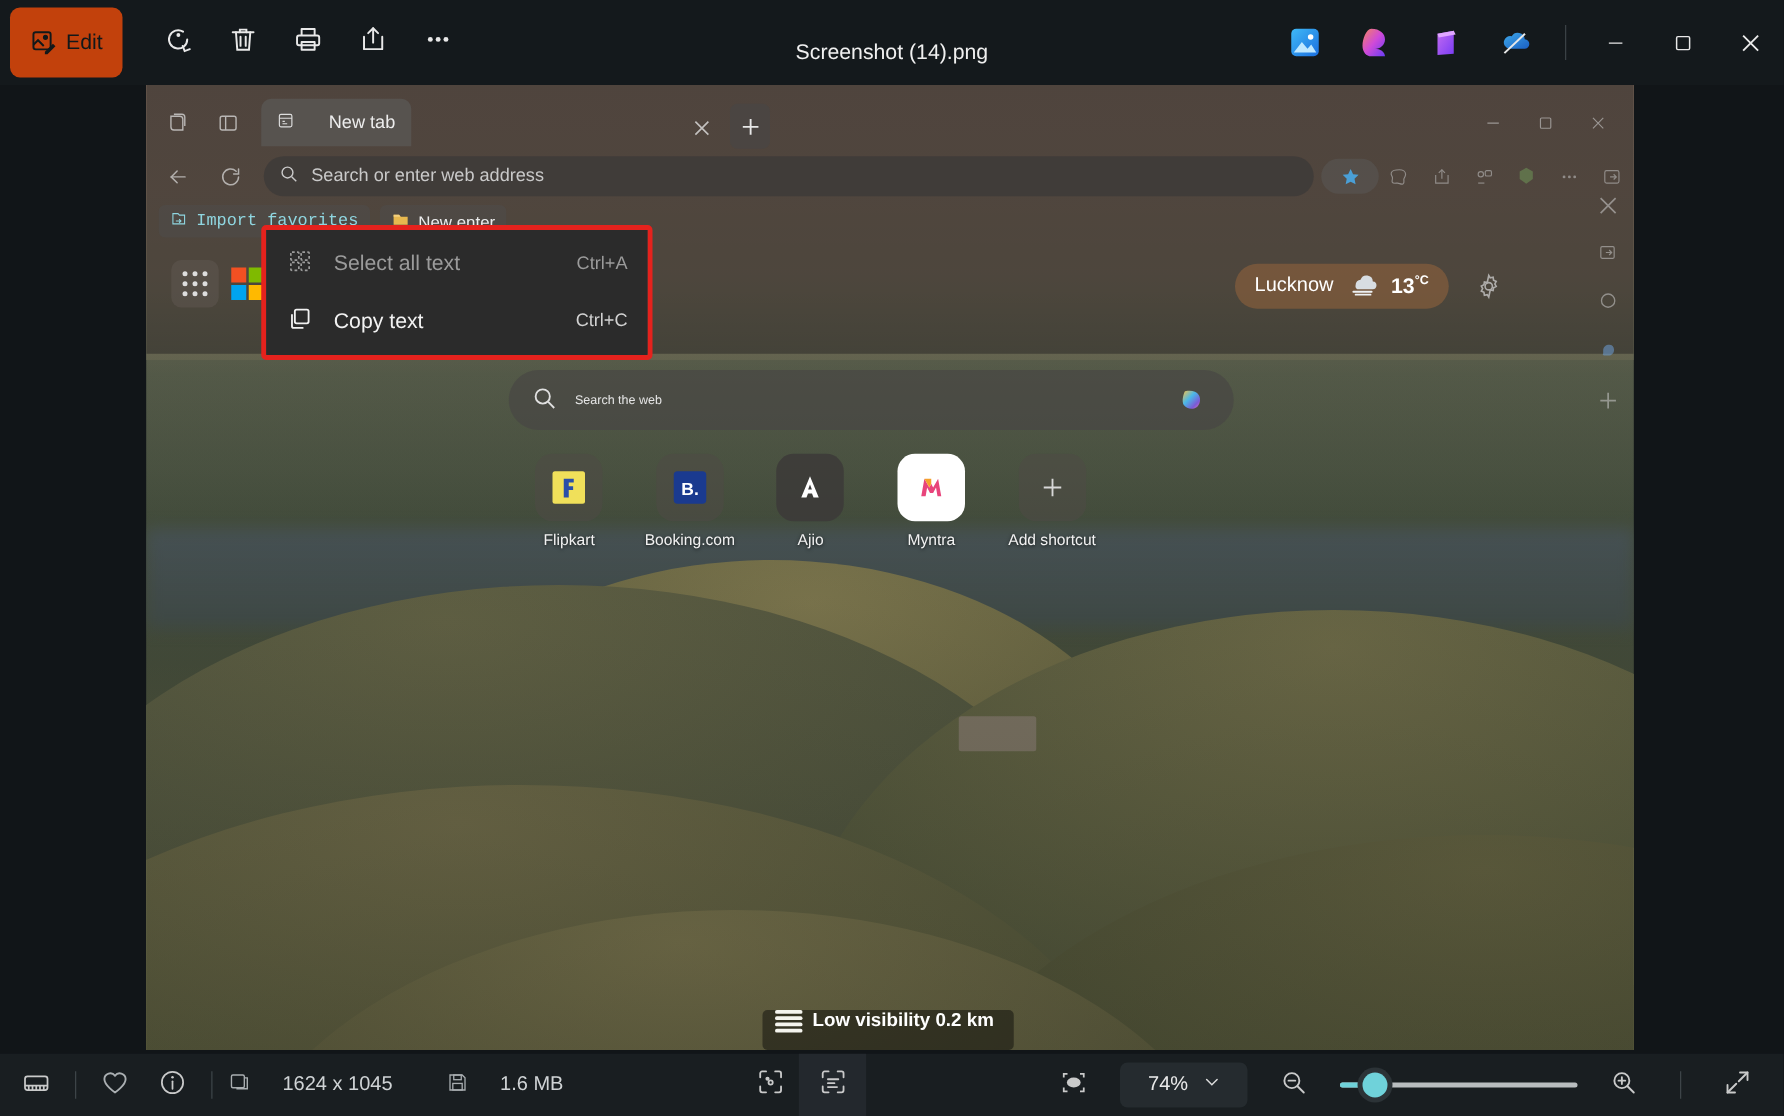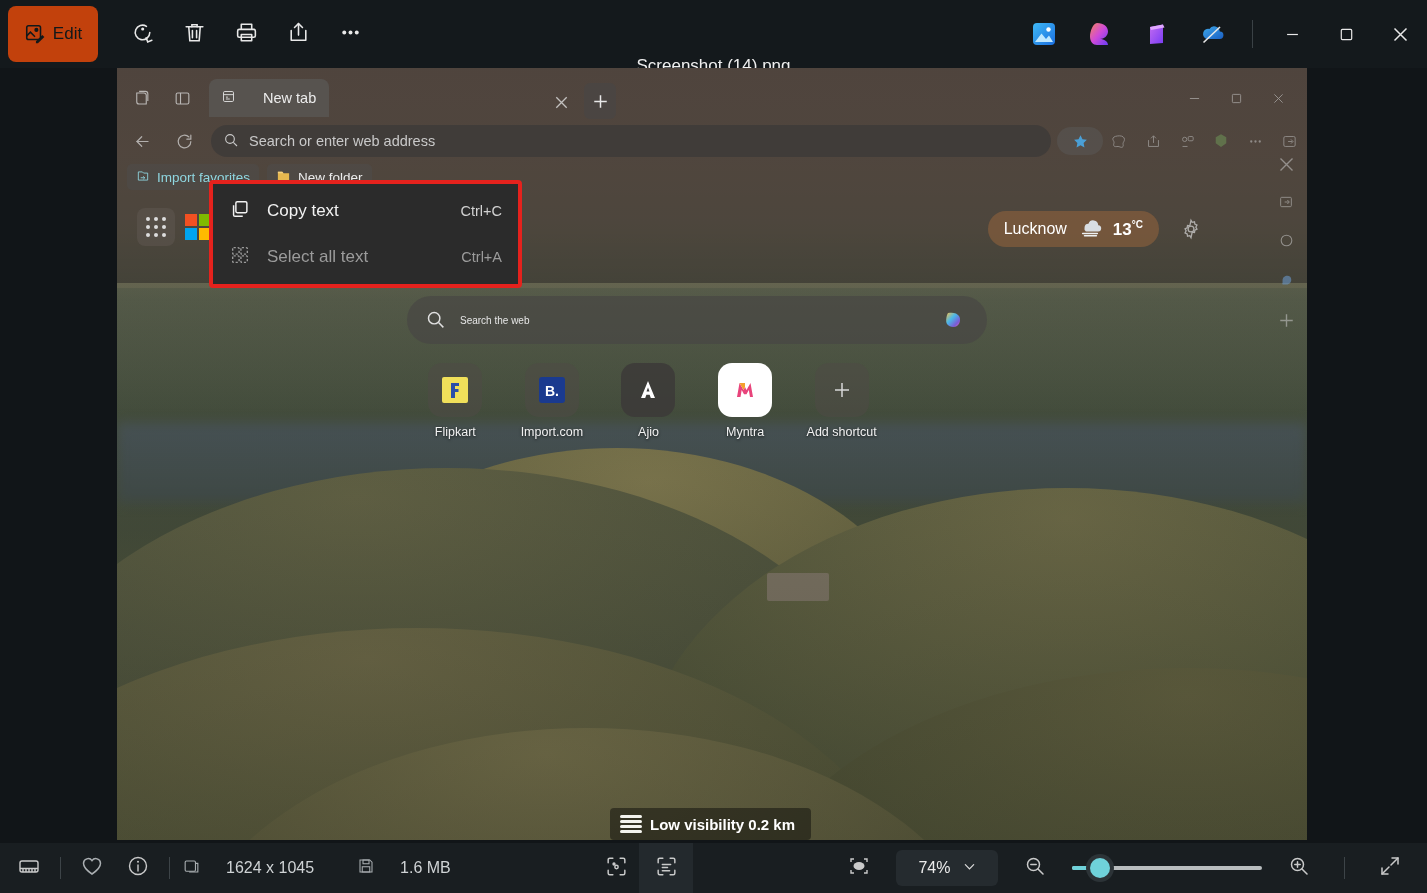--- a/index.html
+++ b/index.html
@@ -27,21 +27,21 @@
   .edit-btn svg { display:block; }
   .tb-icon {
     width:52px; height:52px; border-radius:6px;
     display:flex; align-items:center; justify-content:center;
     cursor:pointer; flex:none;
   }
   .tb-gap1 { width:18px; }
   .tb-title {
     position:absolute; left:0; right:0; top:0; height:84px;
     display:flex; align-items:center; justify-content:center;
-    font-size:17px; color:#f0f0f0; pointer-events:none;margin-top:24px;
+    font-size:17px; color:#f0f0f0; pointer-events:none;
   }
   .tb-right {
     margin-left:auto; display:flex; align-items:center; height:68px;
   }
   .appicon { width:56px; height:68px; display:flex; align-items:center; justify-content:center; cursor:pointer; }
   .vsep { width:1px; height:28px; background:#3a4145; margin:0 12px; }
   .wctl { width:54px; height:68px; display:flex; align-items:center; justify-content:center; cursor:pointer; }
 
   
   .canvas {
@@ -117,21 +117,21 @@
   }
   .nv-r { width:32px; height:32px; display:flex; align-items:center; justify-content:center; cursor:pointer; opacity:.6; margin-right:2px; }
   .star-pill { width:46px; height:28px; border-radius:14px; background:rgba(90,88,86,.55); display:flex; align-items:center; justify-content:center; cursor:pointer; margin-left:6px; }
 
   .bro-favs { position:absolute; left:0; top:92px; height:34px; width:100%; display:flex; align-items:center; padding-left:10px; gap:8px; font-size:13.5px; }
   .fav {
     height:26px; padding:0 9px; border-radius:5px;
     background:rgba(78,76,74,.55);
     display:flex; align-items:center; gap:7px; cursor:pointer; color:#ececec;
   }
-  .fav.imp { color:#8fd6e0; }
+  .fav.imp { color:#8fd6e0;font-family:Liberation Mono, monospace; }
 
   
   .bro-side { position:absolute; right:0; top:60px; width:42px; bottom:0; display:flex; flex-direction:column; align-items:center; gap:22px; padding-top:28px; }
   .bs { width:26px; height:26px; display:flex; align-items:center; justify-content:center; cursor:pointer; opacity:.55; }
 
   
   .ntp-topleft { position:absolute; left:20px; top:140px; display:flex; align-items:center; gap:10px; }
   .grid-btn { width:38px; height:38px; border-radius:8px; background:rgba(95,88,82,.5); display:flex; align-items:center; justify-content:center; cursor:pointer; }
   .dots { display:grid; grid-template-columns:repeat(3,4px); gap:4px; }
   .dots i { width:4px; height:4px; background:#ddd; border-radius:50%; display:block; }
@@ -162,21 +162,21 @@
     width:54px; height:54px; border-radius:14px;
     background:rgba(78,74,70,.55);
     display:flex; align-items:center; justify-content:center;
     overflow:hidden;
   }
   .sc-label { margin-top:8px; font-size:12.5px; color:#f2f2f2; text-shadow:0 1px 3px rgba(0,0,0,.7); white-space:nowrap; }
 
   .visbadge {
     position:absolute; left:493px; top:740px; height:32px; padding:0 16px 0 10px;
     background:rgba(20,20,14,.55); border-radius:4px;
-    display:flex; align-items:center; gap:8px;
+    display:flex; gap:8px;
     font-size:15px; font-weight:bold; color:#fff;
   }
   .waves { display:flex; flex-direction:column; gap:2.5px; }
   .waves i { display:block; width:22px; height:2.5px; background:#f4f4ee; border-radius:2px; }
 
   
   .ctx-wrap { position:absolute; left:209px; top:180px; width:313px; height:108px; border:4px solid #e5221d; border-radius:4px; z-index:40; }
   .ctx {
     position:absolute; inset:0; background:#2b2b2b;
     display:flex; flex-direction:column; justify-content:center;
@@ -494,21 +494,21 @@
           </span>
           <span>Import favorites</span>
         </div>
         <div class="fav">
           <span>
             <svg width="15" height="15" viewBox="0 0 24 24">
                 <path d="M3 6h7l2 2.5h9V19H3z" fill="#e7b84f"></path>
                 <path d="M3 6h7l2 2.5H3z" fill="#f3d07f"></path>
               </svg>
           </span>
-          <span>New folder</span>
+          <span>New enter</span>
         </div>
       </div>
 
       <div class="bro-side">
         <div class="bs">
           <svg width="15" height="15" viewBox="0 0 12 12" stroke="#ccc" stroke-width="1.1">
               <path d="M1.2 1.2l9.6 9.6M10.8 1.2l-9.6 9.6"></path>
             </svg>
         </div>
         <div class="bs">
@@ -608,21 +608,21 @@
         </div>
         <div class="sc-label">Flipkart</div>
       </div>
       <div class="sc">
         <div class="sc-tile">
           <svg width="32" height="32" viewBox="0 0 32 32">
             <rect x="3" y="3" width="26" height="26" rx="3" fill="#1a3a8f"></rect>
             <text x="9" y="22" font-family="Liberation Sans, sans-serif" font-size="14" font-weight="bold" fill="#fff">B.</text>
           </svg>
         </div>
-        <div class="sc-label">Import.com</div>
+        <div class="sc-label">Booking.com</div>
       </div>
       <div class="sc">
         <div class="sc-tile" style="background:rgba(60,58,56,.85)">
           <svg width="30" height="30" viewBox="0 0 30 30">
             <path d="M15 6l7 17h-4.2l-1.2-3.2h-3.2L12.2 23H8z" fill="#fff"></path>
             <path d="M13.5 16.5h3L15 12.5z" fill="#3a3a3a"></path>
           </svg>
         </div>
         <div class="sc-label">Ajio</div>
       </div>
@@ -653,41 +653,41 @@
           <i></i>
         </span>
       <span>Low visibility 0.2 km</span>
     </div>
 
   </div>
 </div>
 
 <div class="ctx-wrap">
   <div class="ctx">
-    <div class="ctx-item">
-      <span>
-        <svg width="22" height="22" viewBox="0 0 24 24" fill="none" stroke="#f2f2f2" stroke-width="1.6" stroke-linejoin="round">
-          <path d="M9 4h9a1.5 1.5 0 0 1 1.5 1.5v9A1.5 1.5 0 0 1 18 16H9a1.5 1.5 0 0 1-1.5-1.5v-9A1.5 1.5 0 0 1 9 4z"></path>
-          <path d="M5 8v10.5A1.5 1.5 0 0 0 6.5 20H15"></path>
-        </svg>
-      </span>
-      <span>Copy text</span>
-      <span class="ctx-key">Ctrl+C</span>
-    </div>
     <div class="ctx-item disabled">
       <span>
         <svg width="22" height="22" viewBox="0 0 24 24" fill="none" stroke="#9b9b9b" stroke-width="1.5" stroke-dasharray="2.4 2">
           <rect x="4" y="4" width="7" height="7" rx="1"></rect>
             <rect x="13" y="4" width="7" height="7" rx="1"></rect>
           <rect x="4" y="13" width="7" height="7" rx="1"></rect>
             <rect x="13" y="13" width="7" height="7" rx="1"></rect>
         </svg>
       </span>
       <span>Select all text</span>
       <span class="ctx-key">Ctrl+A</span>
+    </div>
+    <div class="ctx-item">
+      <span>
+        <svg width="22" height="22" viewBox="0 0 24 24" fill="none" stroke="#f2f2f2" stroke-width="1.6" stroke-linejoin="round">
+          <path d="M9 4h9a1.5 1.5 0 0 1 1.5 1.5v9A1.5 1.5 0 0 1 18 16H9a1.5 1.5 0 0 1-1.5-1.5v-9A1.5 1.5 0 0 1 9 4z"></path>
+          <path d="M5 8v10.5A1.5 1.5 0 0 0 6.5 20H15"></path>
+        </svg>
+      </span>
+      <span>Copy text</span>
+      <span class="ctx-key">Ctrl+C</span>
     </div>
   </div>
 </div>
 
 <div class="bottombar">
   <div class="bb" style="margin-left:6px">
     <span>
       <svg width="24" height="24" viewBox="0 0 24 24" fill="none" stroke="#e2e2e2" stroke-width="1.4">
         <rect x="3" y="7" width="18" height="11" rx="2"></rect>
         <path d="M6 14.5v3.5M9 14.5v3.5M12 14.5v3.5M15 14.5v3.5M18 14.5v3.5M3 14.5h18"></path>

